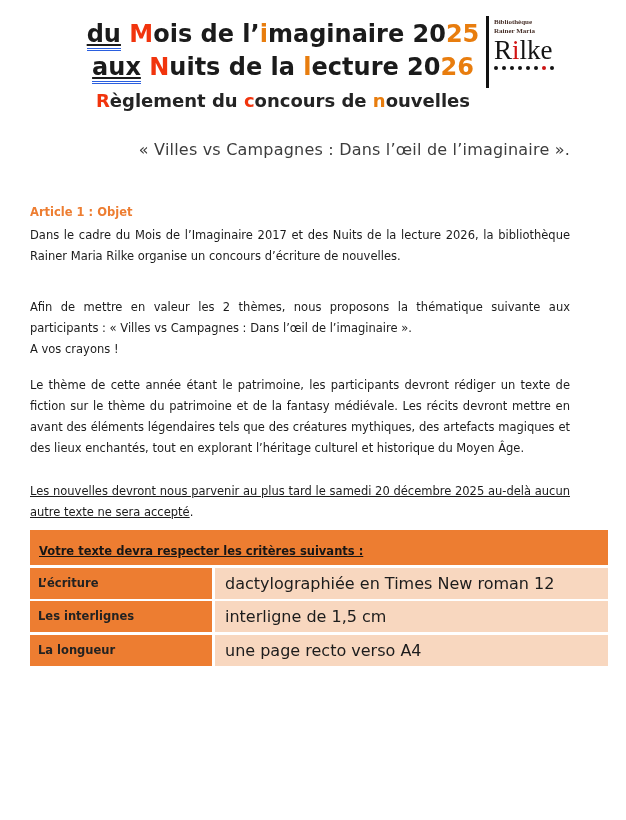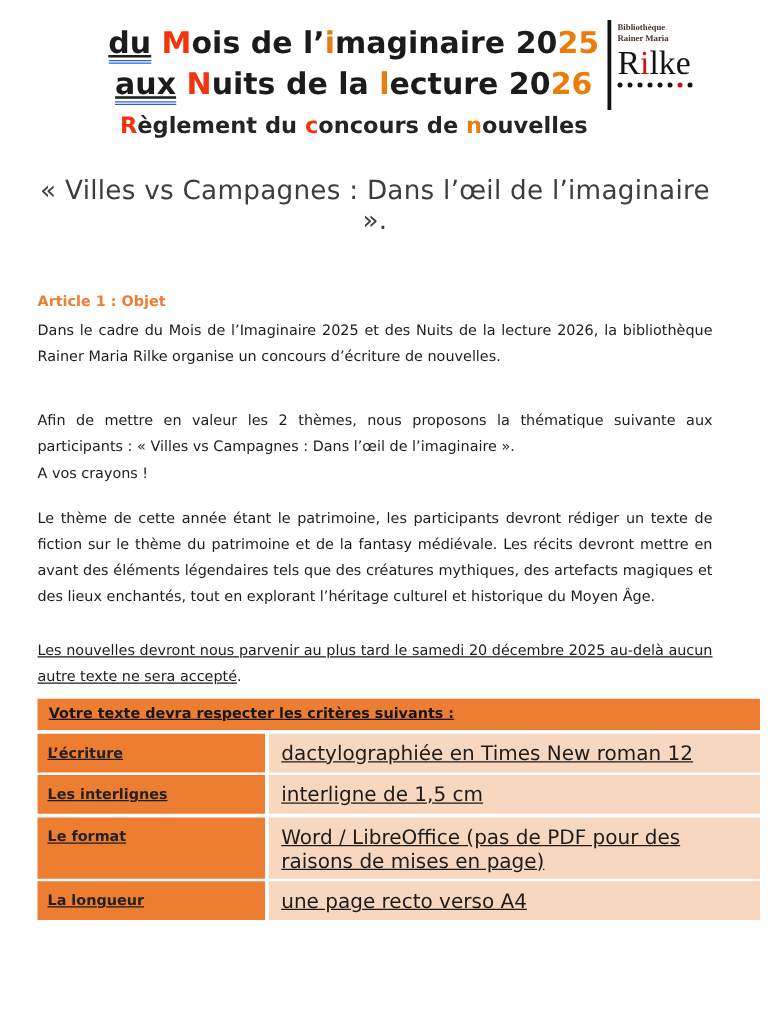--- a/index.html
+++ b/index.html
@@ -25,39 +25,39 @@
   .logo-org{font-family:"Liberation Serif","DejaVu Serif",serif;font-weight:bold;
             font-size:7px;line-height:9px;color:#4a332c;}
   .logo-name{font-family:"Liberation Serif","DejaVu Serif",serif;font-size:27px;
              line-height:28px;color:#141414;letter-spacing:0;}
   .logo-name .red-i{color:#d11414;}
   .logo-dots{display:flex;gap:4px;margin-top:2px;}
   .dot{width:4px;height:4px;border-radius:50%;background:#141414;}
   .dot.red{background:#cc1414;}
 
   
-  .main-title{margin-top:26px;font-size:21px;color:#3d3d3d;text-align:center;
+  .main-title{margin-top:26px;font-size:16px;color:#3d3d3d;text-align:right;
               letter-spacing:0.2px;}
 
   
   .article-title{font-weight:bold;font-size:11.5px;color:#ED7D31;margin-top:0;}
   .body-text{font-size:11.5px;line-height:21px;text-align:justify;color:#1c1c1c;}
   .a1-title{margin-top:46px;}
   .p1{margin-top:6px;}
   .p2{margin-top:30px;}
   .p3{margin-top:15px;}
   .p-deadline{margin-top:22px;}
   .u-full{text-decoration:underline;}
 
   
   .crit-table{margin-top:7px;width:578px;}
-  .crit-head{background:#ED7D31;padding:4px 9px 7px 9px;font-size:11.5px;
+  .crit-head{background:#ED7D31;padding:14px 9px 7px 9px;font-size:11.5px;
              font-weight:bold;color:#161616;}
   .crit-head span{text-decoration:underline;}
-  .crit-row{display:flex;margin-top:2.5px;gap:3px;text-decoration:underline;}
+  .crit-row{display:flex;margin-top:2.5px;gap:3px;}
   .crit-label{width:182px;box-sizing:border-box;background:#ED7D31;color:#222;
               font-weight:bold;font-size:11.5px;line-height:19px;padding:6px 8px 5px 8px;}
   .crit-value{flex:1;background:#F8D7BF;font-size:16px;line-height:19px;
               padding:6px 10px 5px 10px;color:#1c1c1c;}
   .r-normal .crit-label{min-height:31px;}
 </style>
 </head>
 <body>
 
 <div class="page">
@@ -85,43 +85,39 @@
           <span class="dot red"></span>
           <span class="dot"></span>
         </div>
       </div>
     </div>
   </div>
 
   <div class="main-title">« Villes vs Campagnes : Dans l’œil de l’imaginaire ».</div>
 
   <div class="article-title a1-title">Article 1 : Objet</div>
-  <div class="body-text p1">Dans le cadre du Mois de l’Imaginaire 2025 et des Nuits de la lecture 2026, la bibliothèque Rainer Maria Rilke organise un concours d’écriture de nouvelles.</div>
+  <div class="body-text p1">Dans le cadre du Mois de l’Imaginaire 2017 et des Nuits de la lecture 2026, la bibliothèque Rainer Maria Rilke organise un concours d’écriture de nouvelles.</div>
   <div class="body-text p2">
     <div>Afin de mettre en valeur les 2 thèmes, nous proposons la thématique suivante aux participants : « Villes vs Campagnes : Dans l’œil de l’imaginaire ».</div>
     <div>A vos crayons !</div>
   </div>
   <div class="body-text p3">Le thème de cette année étant le patrimoine, les participants devront rédiger un texte de fiction sur le thème du patrimoine et de la fantasy médiévale. Les récits devront mettre en avant des éléments légendaires tels que des créatures mythiques, des artefacts magiques et des lieux enchantés, tout en explorant l’héritage culturel et historique du Moyen Âge.</div>
   <div class="body-text p-deadline"><span class="u-full">Les nouvelles devront nous parvenir au plus tard le samedi 20 décembre 2025 au-delà aucun autre texte ne sera accepté</span><span>.</span></div>
 
   <div class="crit-table">
     <div class="crit-head"><span>Votre texte devra respecter les critères suivants :</span></div>
 
     <div class="crit-row r-normal">
       <div class="crit-label">L’écriture</div>
       <div class="crit-value">dactylographiée en Times New roman 12</div>
     </div>
     <div class="crit-row r-normal">
       <div class="crit-label">Les interlignes</div>
       <div class="crit-value">interligne de 1,5 cm</div>
     </div>
     <div class="crit-row r-normal">
-      <div class="crit-label">Le format</div>
-      <div class="crit-value">Word / LibreOffice (pas de PDF pour des raisons de mises en page)</div>
-    </div>
-    <div class="crit-row r-normal">
       <div class="crit-label">La longueur</div>
       <div class="crit-value">une page recto verso  A4</div>
     </div>
 
   </div>
 
 </div>
 
 </body></html>

